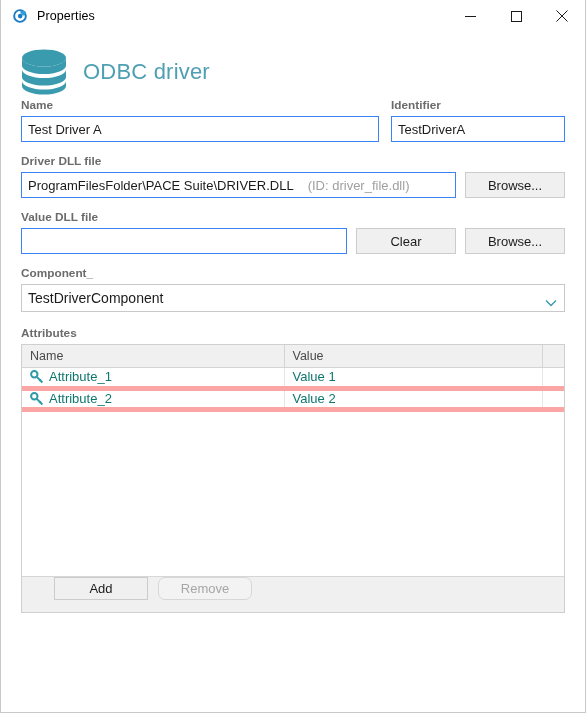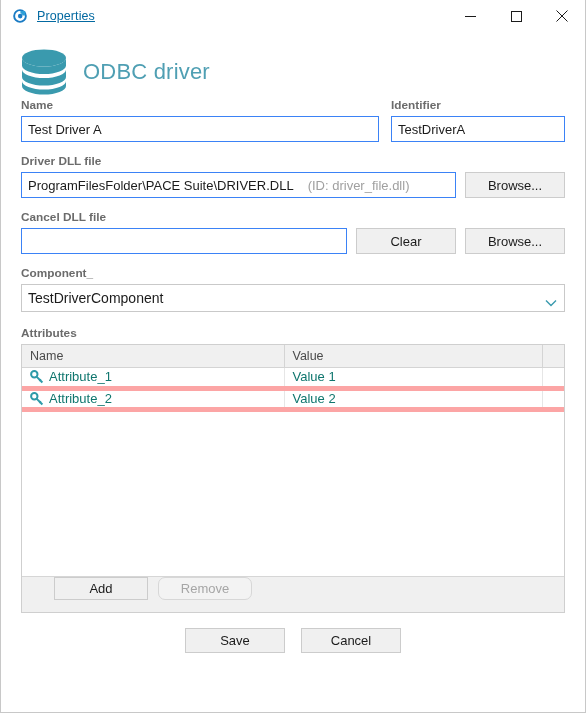--- a/index.html
+++ b/index.html
@@ -27,23 +27,22 @@
     display: flex;
     align-items: center;
   }
   #app-icon {
     width: 16px; height: 16px;
     margin-left: 11px; margin-right: 9px;
     flex: 0 0 auto;
   }
   #title-text {
     font-size: 12.5px;
-    color: #0369a1;
+    color: #000000;
     letter-spacing: .1px;
-    text-decoration: underline;
   }
   #caption-buttons {
     position: absolute; top: 0; right: 0;
     display: flex; height: 32px;
   }
   .cap-btn {
     width: 46px; height: 32px;
     display: flex; align-items: center; justify-content: center;
     background: transparent;
   }
@@ -259,21 +258,21 @@
           <span class="hint">(ID: driver_file.dll)</span>
         </div>
         <div style="width:9px"></div>
         <div class="btn" style="width:100px">Browse...</div>
       </div>
     </div>
 
     <div class="block-gap"></div>
 
     <div>
-      <div class="field-label">Cancel DLL file</div>
+      <div class="field-label">Value DLL file</div>
       <div class="row">
         <div class="text-input grow" title="">
           <span></span>
         </div>
         <div style="width:9px"></div>
         <div class="btn" style="width:100px">Clear</div>
         <div style="width:9px"></div>
         <div class="btn" style="width:100px">Browse...</div>
       </div>
     </div>
@@ -346,19 +345,15 @@
         </table>
         <div id="filler-rows"></div>
       </div>
 
       <div id="table-footer">
         <div class="btn">Add</div>
         <div class="btn disabled">Remove</div>
       </div>
     </div>
 
-    <div id="footer">
-      <div class="btn">Save</div>
-      <div class="btn">Cancel</div>
-    </div>
 
   </div>
 </div>
 
 </body></html>

